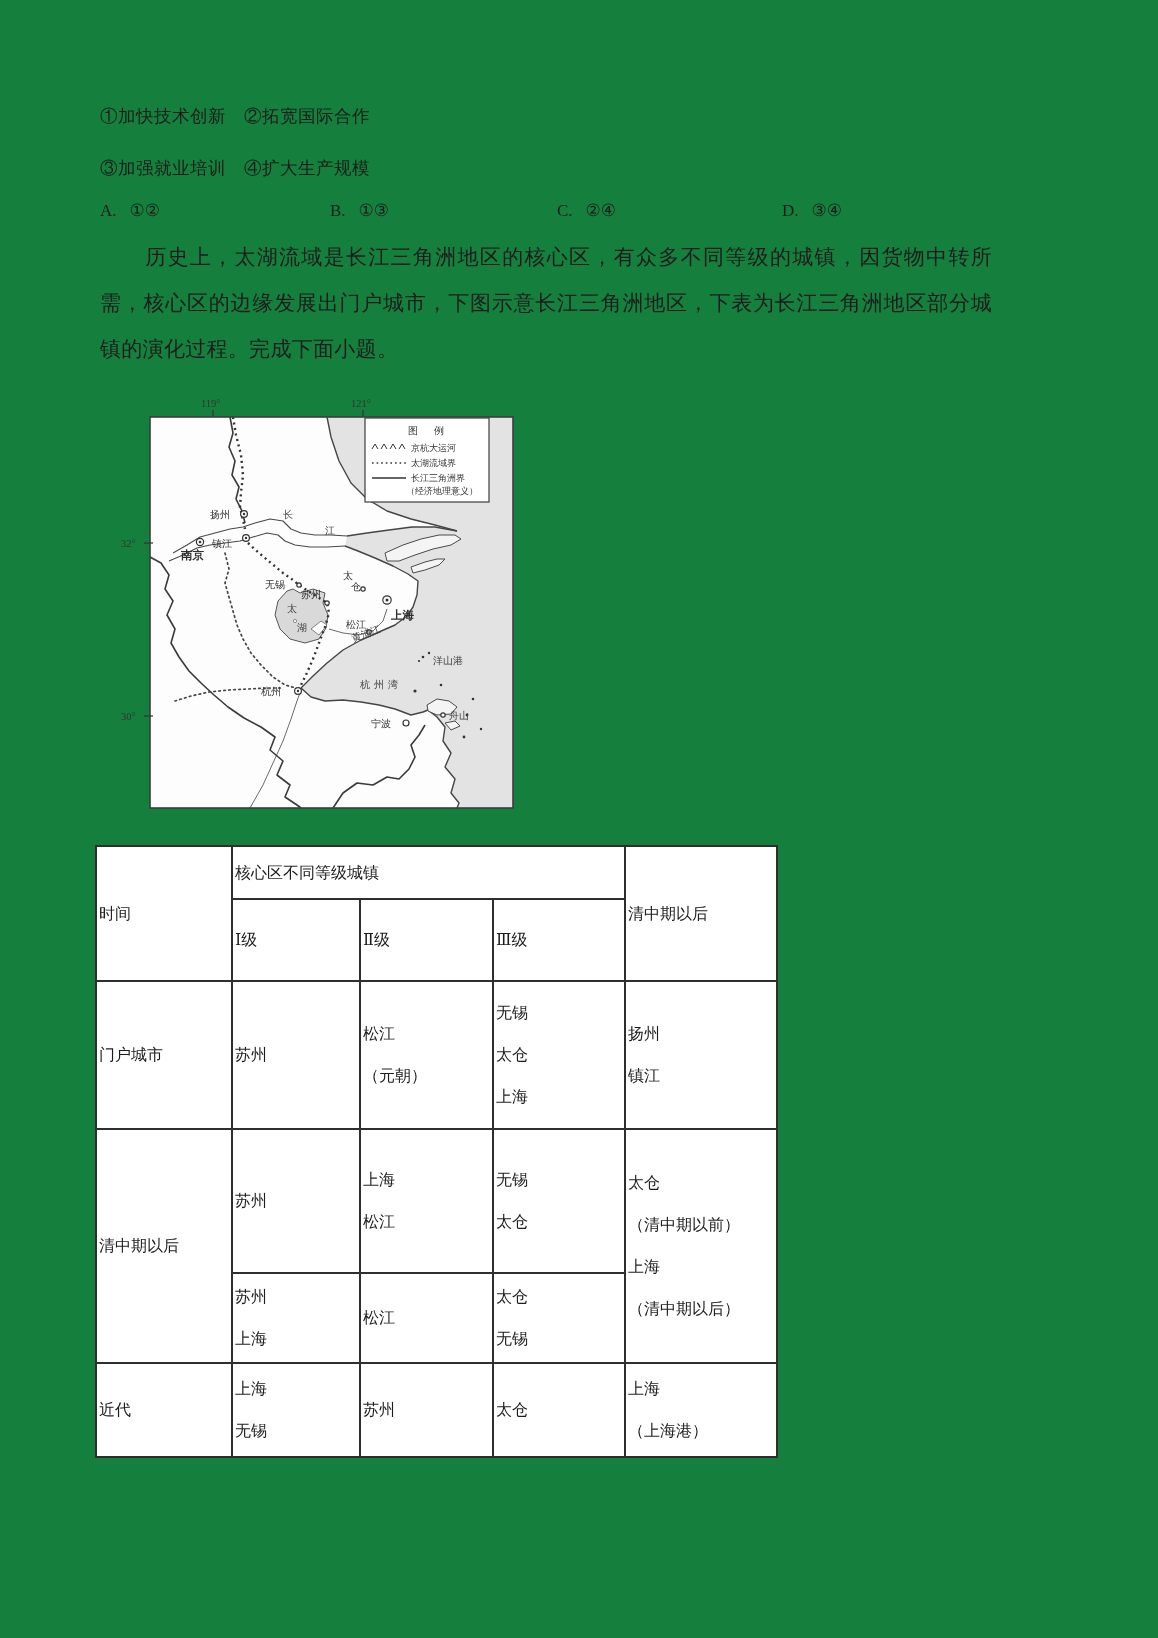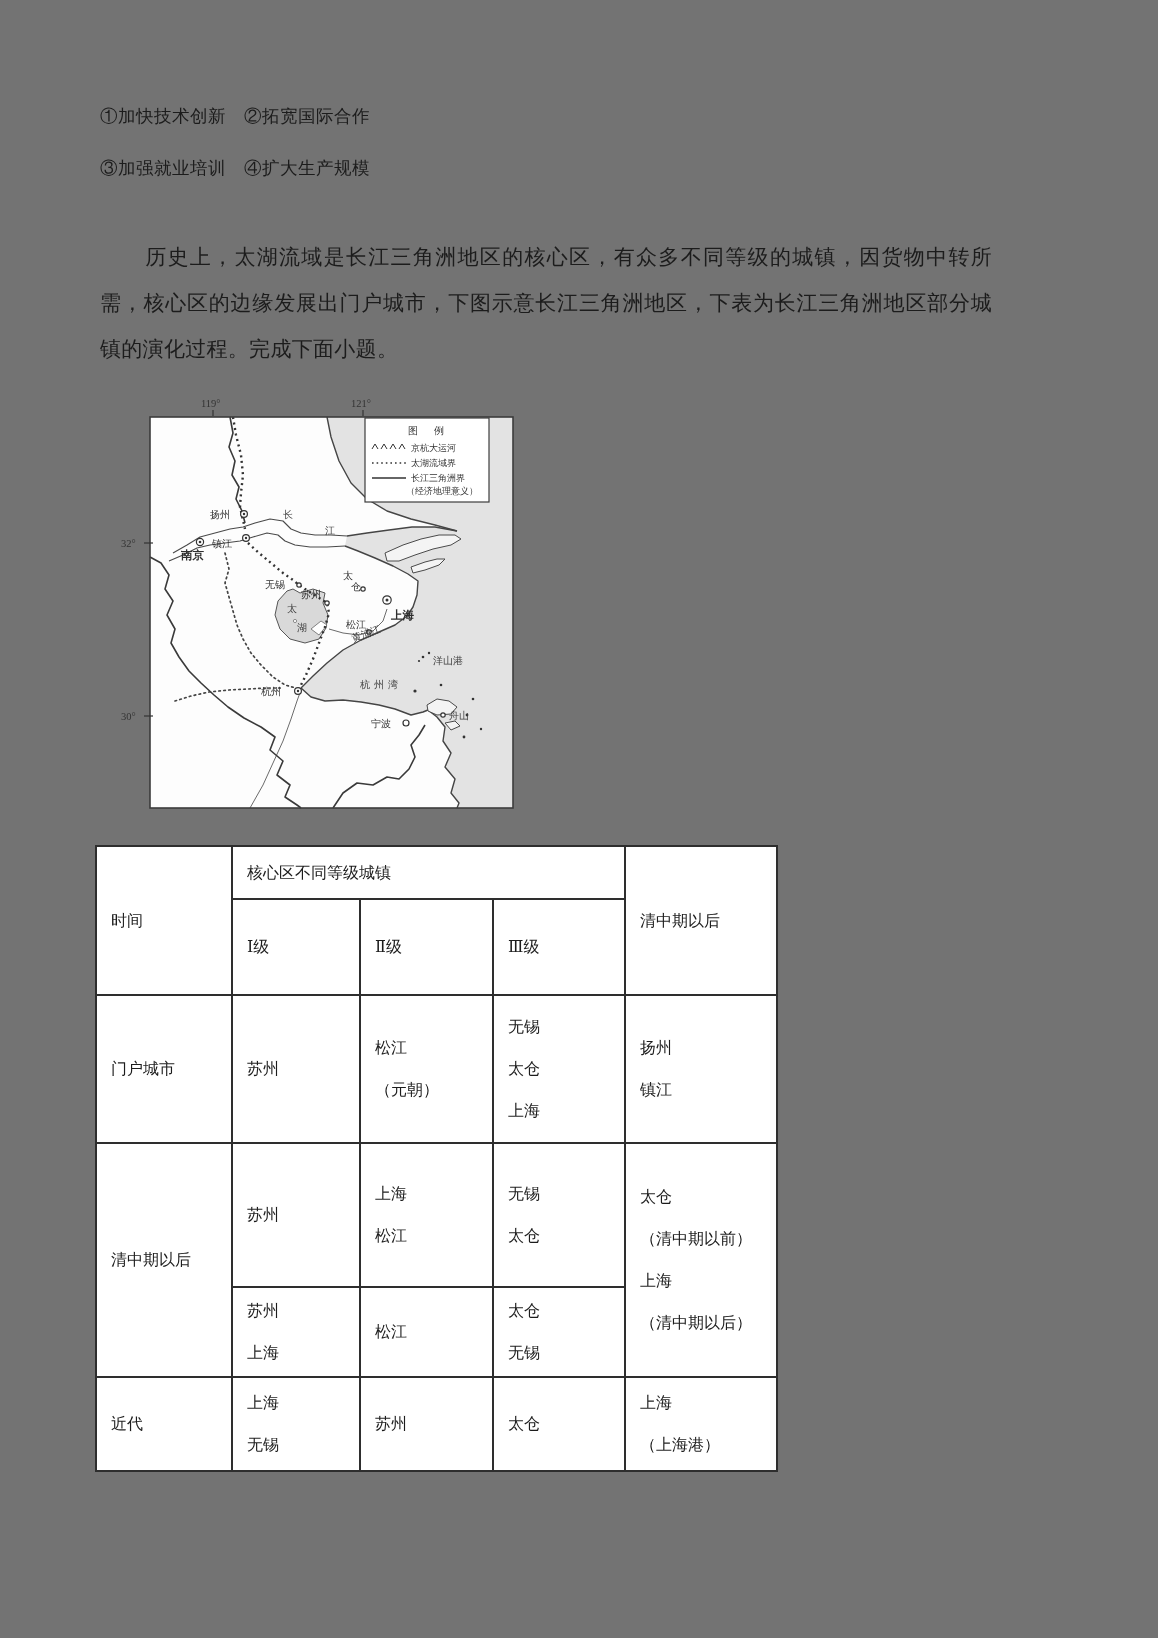--- a/index.html
+++ b/index.html
@@ -1,17 +1,17 @@
 <!DOCTYPE html>
 <html><head>
 <meta charset="utf-8">
 <style>
   html,body{margin:0;padding:0;background:#ffffff;}
   .page{
-    position:relative; width:1158px; height:1638px; background:#737373;
+    position:relative; width:1158px; height:1638px; background:#15803d;
     font-family:"Liberation Serif","DejaVu Serif",serif;
     color:#1c1c1c; overflow:hidden;
   }
   .abs{position:absolute;}
   .optline{left:100px; font-size:17.5px; letter-spacing:.5px; white-space:pre;}
   .opt1{top:104px;}
   .opt2{top:156px;font-family:Liberation Serif, serif;}
   .choices{left:100px; top:200px; width:880px; height:28px; font-size:17px;}
   .choice{position:absolute; top:0; white-space:nowrap;}
   .choice .ltr{margin-right:13px;}
@@ -21,23 +21,23 @@
     text-align:justify; text-indent:2.15em; letter-spacing:.3px;
   }
   .mapbox{left:115px; top:385px; width:410px; height:435px;}
   .mapbox svg{display:block;}
   
   .qtable{left:95px; top:845px;}
   table.ev{border-collapse:collapse; table-layout:fixed; width:681px; background:#fff;}
   table.ev td{
     border:2px solid #2e2e2e; vertical-align:middle;
     font-size:16px; line-height:42px; white-space:pre-line;
-    padding:2px 6px 2px 14px; color:#1c1c1c;
+    padding:2px 6px 2px 2px; color:#1c1c1c;
   }
-  tr.h1{height:53px;} tr.h2{height:96px;} tr.r1{height:148px;}
+  tr.h1{height:53px;} tr.h2{height:82px;} tr.r1{height:148px;}
   tr.r2a{height:144px;} tr.r2b{height:88px;} tr.r3{height:94px;}
   
   .coast{fill:none; stroke:#454545; stroke-width:1.4; stroke-linejoin:round;}
   .bound{fill:none; stroke:#3a3a3a; stroke-width:1.6; stroke-linejoin:round;}
   .canal{fill:none; stroke:#333; stroke-width:2.4; stroke-dasharray:2 3.6; stroke-linecap:butt;}
   .dots{fill:none; stroke:#444; stroke-width:1.7; stroke-dasharray:1.6 3.4; stroke-linecap:round;}
   .riverln{fill:none; stroke:#4a4a4a; stroke-width:1.1; stroke-linejoin:round;}
   .thinriver{fill:none; stroke:#5a5a5a; stroke-width:.9;}
   .sea{fill:#e3e3e3; stroke:none;}
   .isle{fill:#f4f4f4; stroke:#4a4a4a; stroke-width:1;}
@@ -53,20 +53,26 @@
   .cdot{fill:#333; stroke:none;}
 </style>
 </head>
 <body>
 
 <div class="page">
 
   <div class="abs optline opt1">①加快技术创新　②拓宽国际合作</div>
   <div class="abs optline opt2">③加强就业培训　④扩大生产规模</div>
 
+  <div class="abs choices">
+    <span class="choice c-a"><span class="ltr">A.</span><span>①②</span></span>
+    <span class="choice c-b"><span class="ltr">B.</span><span>①③</span></span>
+    <span class="choice c-c"><span class="ltr">C.</span><span>②④</span></span>
+    <span class="choice c-d"><span class="ltr">D.</span><span>③④</span></span>
+  </div>
 
   <div class="abs stem">历史上，太湖流域是长江三角洲地区的核心区，有众多不同等级的城镇，因货物中转所需，核心区的边缘发展出门户城市，下图示意长江三角洲地区，下表为长江三角洲地区部分城镇的演化过程。完成下面小题。</div>
 
   <div class="abs mapbox">
     <svg width="410" height="435" viewBox="0 0 410 435">
 
       <rect x="35" y="32" width="363" height="391" fill="#fdfdfd"></rect>
 
       <path class="sea" d="M398,32 L212,32 L216,52 L224,76 L236,98 L252,114 L272,126 L296,134 L320,140 L342,146 L320,142 L297,142 L274,145 L252,148 L232,151 L230,161 L243,166 L260,173 L278,181 L293,189 L303,196 L302,210 L298,222 L292,231 L280,240 L264,247 L246,255 L228,265 L212,278 L198,291 L186,303 L196,312 L210,316 L228,315 L246,317 L264,320 L280,324 L296,330 L308,327 L313,325 L322,332 L330,342 L328,356 L336,368 L330,382 L340,394 L336,408 L344,418 L342,423 L398,423 Z"></path>
 

